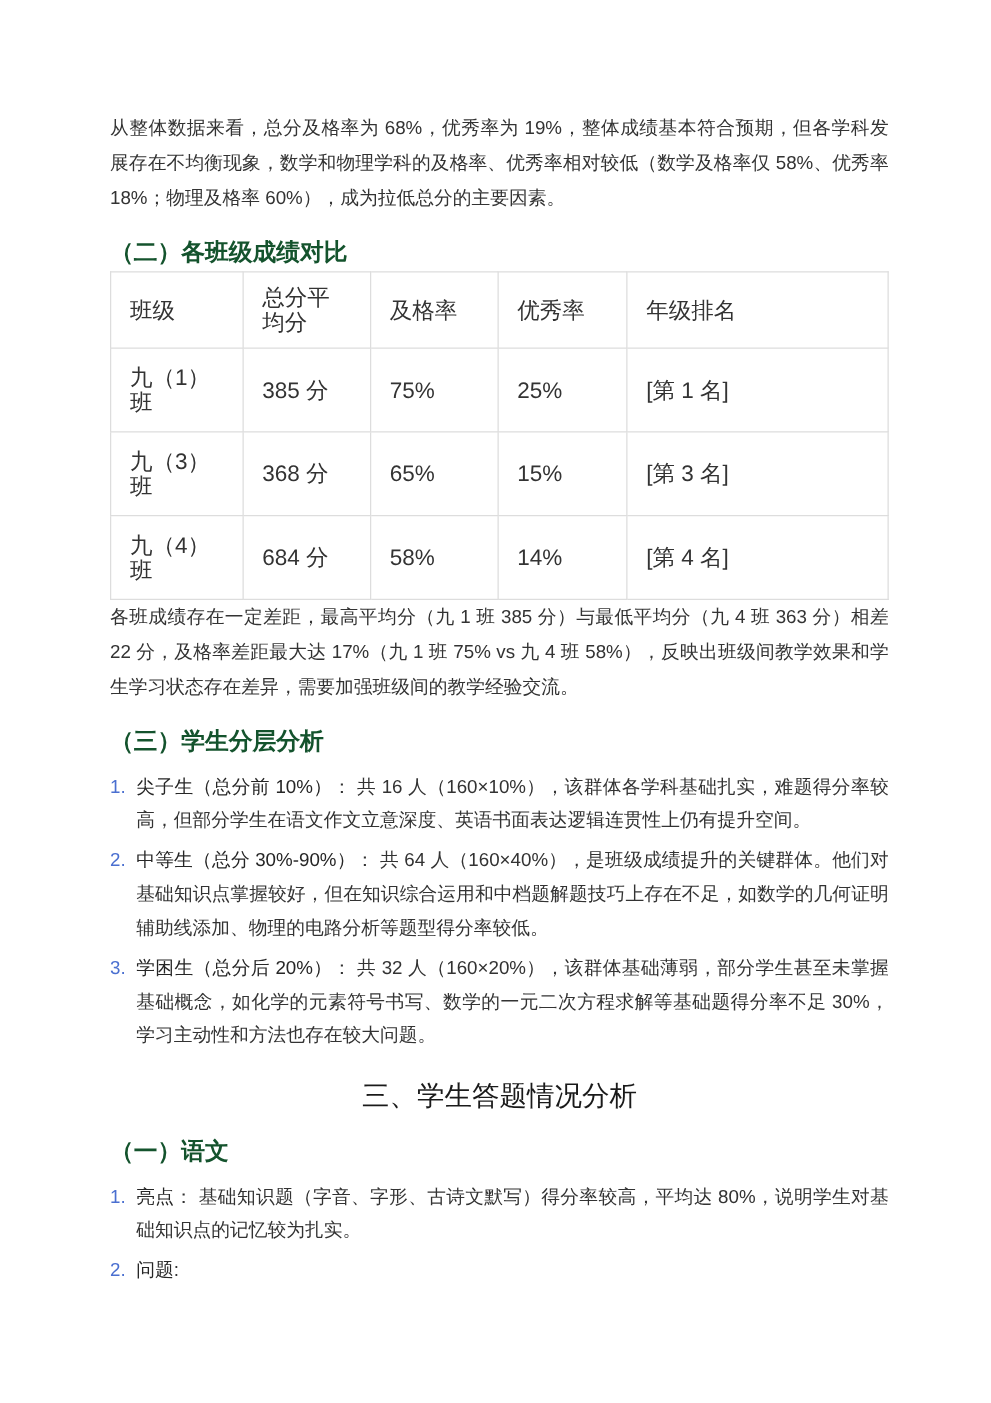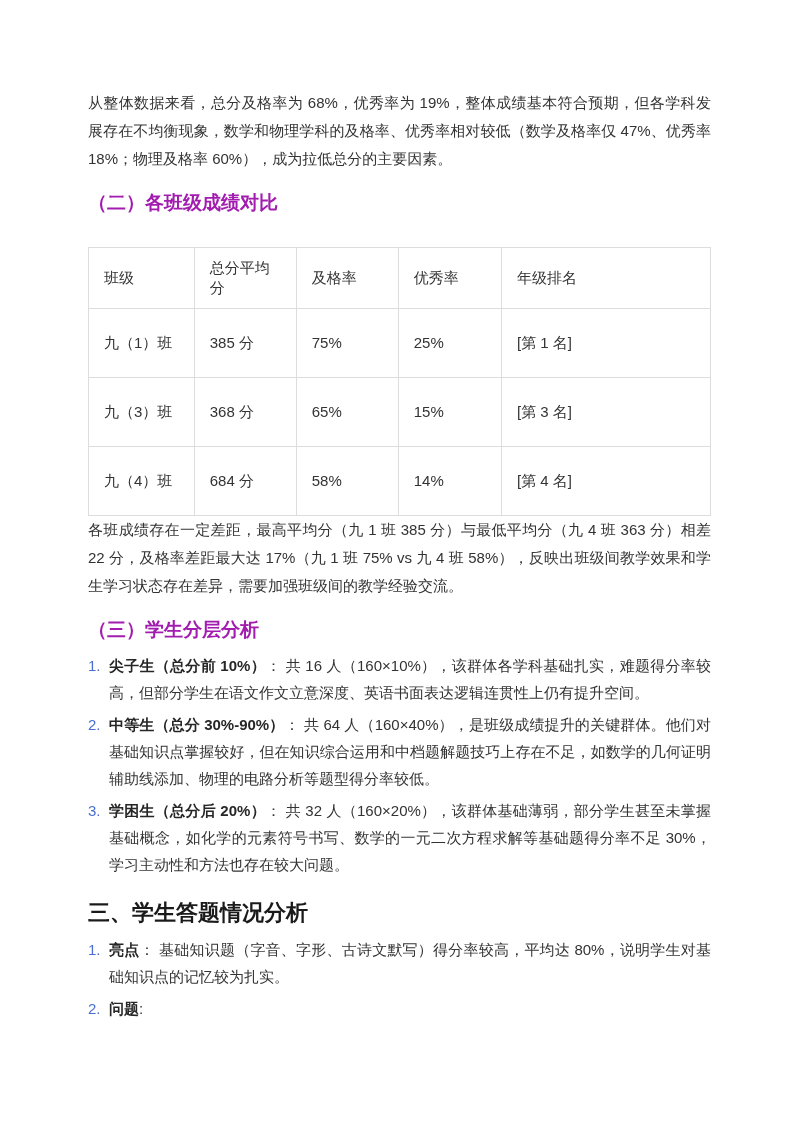--- a/index.html
+++ b/index.html
@@ -18,69 +18,69 @@
   p.body-text {
     font-size: 15px;
     line-height: 28px;
     margin: 0;
     text-align: justify;
   }
   h3.sub-heading {
     font-size: 19px;
     line-height: 28px;
     margin: 16px 0 0 0;
-    color: #a21caf;
+    color: #14532d;
     font-weight: 700;
   }
   h2.main-heading {
     font-size: 22px;
     line-height: 30px;
     margin: 20px 0 0 0;
     color: #1a1a1a;
-    font-weight: 700;
+    font-weight: 400;
+    text-align: center;
   }
   table.score-table {
     border-collapse: collapse;
     width: 100%;
-    margin-top: 30px;
-    font-size: 15px;
+    font-size: 18px;
     color: #333333;
     table-layout: fixed;
   }
   .score-table th, .score-table td {
     border: 1px solid #dddddd;
     text-align: left;
     font-weight: 400;
     line-height: 20px;
-    padding: 24px 15px;
+    padding: 13px 15px;
   }
   .score-table th { padding: 10px 15px; color: #333333; }
   .after-table { margin-top: 10px; }
   .num-list { margin-top: 8px; }
   .list-item {
     position: relative;
     padding-left: 21px;
     font-size: 15px;
     line-height: 27px;
     margin-bottom: 5px;
     text-align: justify;
   }
   .li-num {
     position: absolute;
     left: 0;
     top: 0;
   }
-  .li-term { font-weight: 700; color: #262626; }
+  .li-term { font-weight: 400; color: #262626; }
 </style>
 </head>
 <body>
 
 <div class="page">
 
-  <p class="body-text">从整体数据来看，总分及格率为 68%，优秀率为 19%，整体成绩基本符合预期，但各学科发展存在不均衡现象，数学和物理学科的及格率、优秀率相对较低（数学及格率仅 47%、优秀率 18%；物理及格率 60%），成为拉低总分的主要因素。</p>
+  <p class="body-text">从整体数据来看，总分及格率为 68%，优秀率为 19%，整体成绩基本符合预期，但各学科发展存在不均衡现象，数学和物理学科的及格率、优秀率相对较低（数学及格率仅 58%、优秀率 18%；物理及格率 60%），成为拉低总分的主要因素。</p>
 
   <h3 class="sub-heading">（二）各班级成绩对比</h3>
 
   <table class="score-table">
     <colgroup>
       <col style="width:17%">
       <col style="width:16.4%">
       <col style="width:16.4%">
       <col style="width:16.6%">
       <col style="width:33.6%">
@@ -130,20 +130,21 @@
     <div class="list-item">
       <span class="li-num" style="color:#4a6fd0">2.</span><span class="li-term">中等生（总分 30%-90%）</span><span>： 共 64 人（160×40%），是班级成绩提升的关键群体。他们对基础知识点掌握较好，但在知识综合运用和中档题解题技巧上存在不足，如数学的几何证明辅助线添加、物理的电路分析等题型得分率较低。</span>
     </div>
     <div class="list-item">
       <span class="li-num" style="color:#4a6fd0">3.</span><span class="li-term">学困生（总分后 20%）</span><span>： 共 32 人（160×20%），该群体基础薄弱，部分学生甚至未掌握基础概念，如化学的元素符号书写、数学的一元二次方程求解等基础题得分率不足 30%，学习主动性和方法也存在较大问题。</span>
     </div>
   </div>
 
   <h2 class="main-heading">三、学生答题情况分析</h2>
 
+  <h3 class="sub-heading">（一）语文</h3>
 
   <div class="num-list">
     <div class="list-item">
       <span class="li-num" style="color:#4a6fd0">1.</span><span class="li-term">亮点</span><span>： 基础知识题（字音、字形、古诗文默写）得分率较高，平均达 80%，说明学生对基础知识点的记忆较为扎实。</span>
     </div>
     <div class="list-item">
       <span class="li-num" style="color:#4a6fd0">2.</span><span class="li-term">问题</span><span>:</span>
     </div>
   </div>
 

